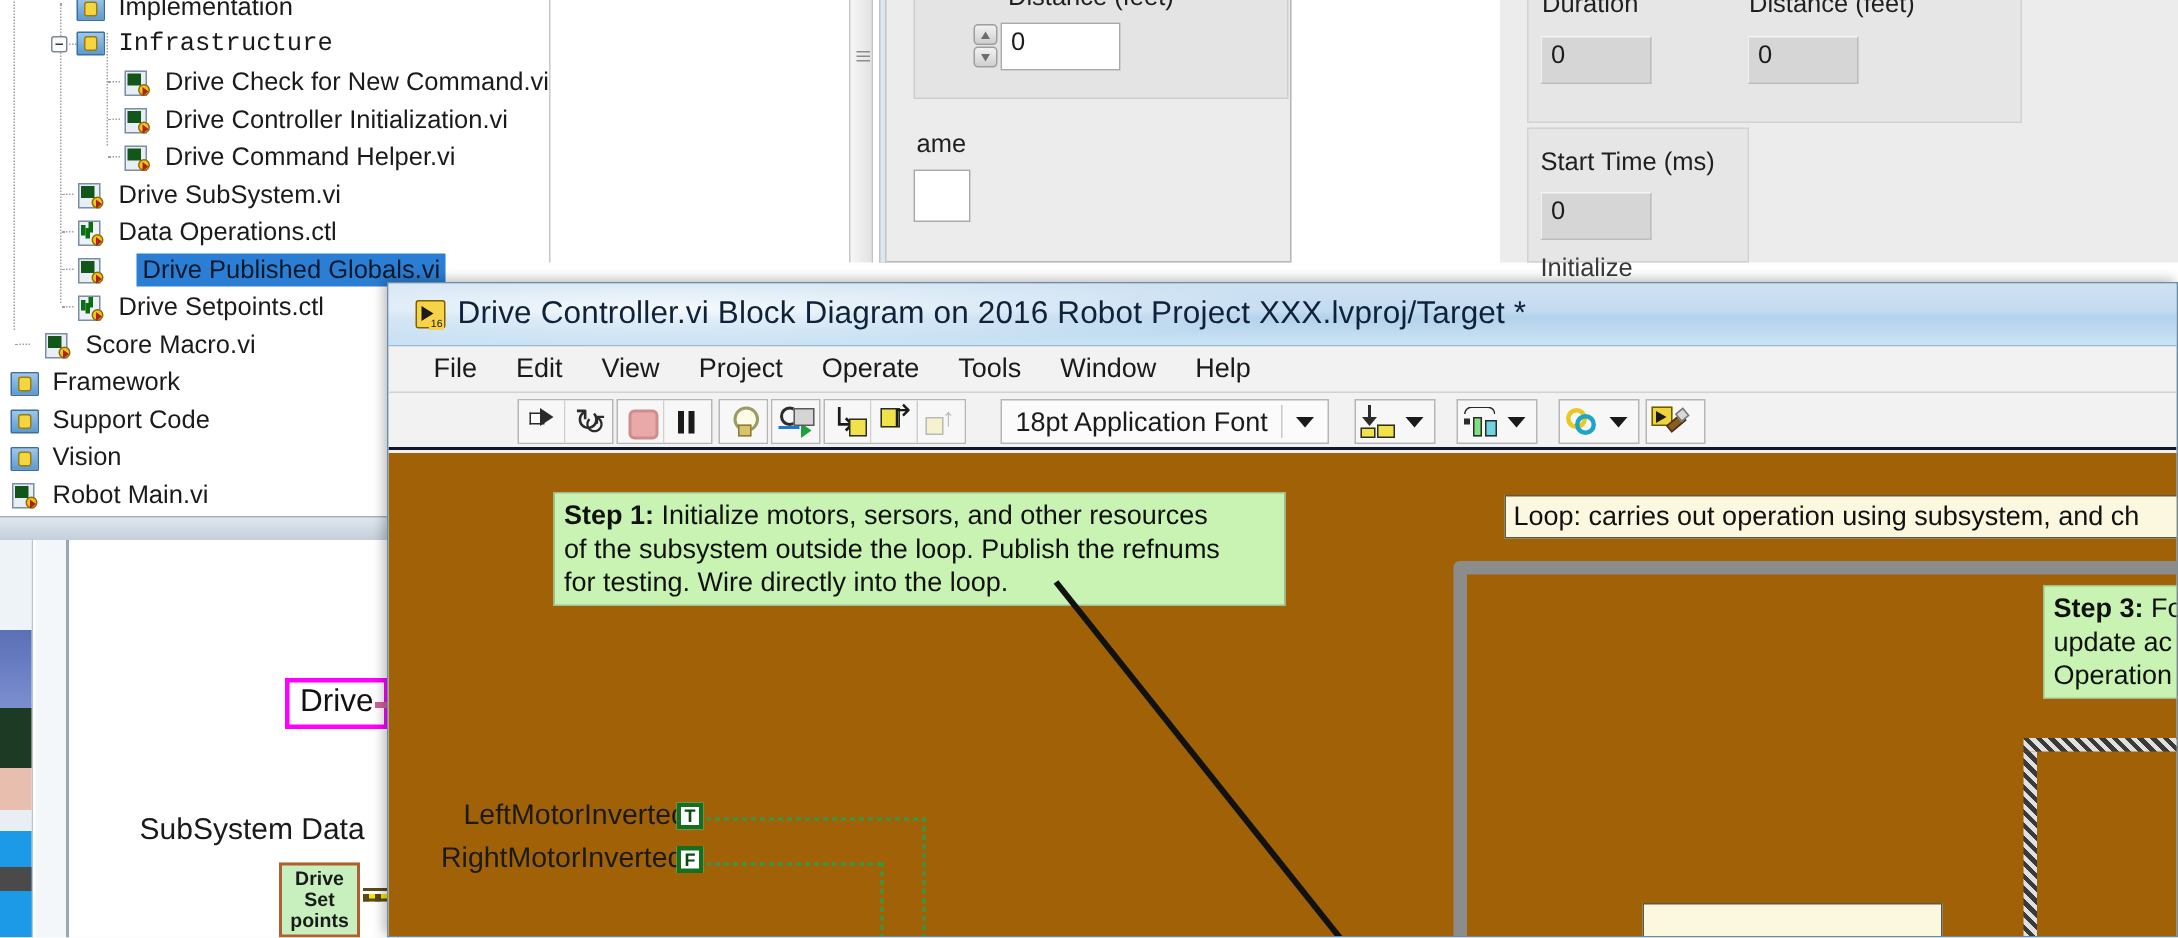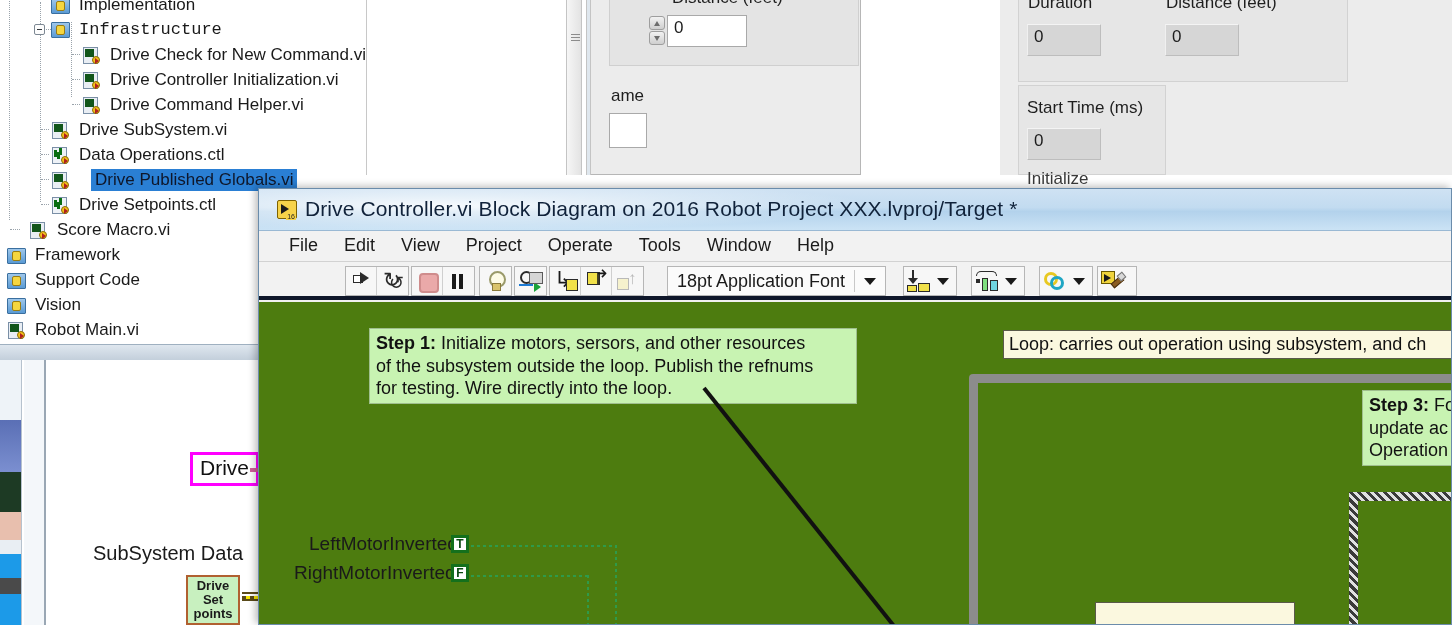--- a/index.html
+++ b/index.html
@@ -177,21 +177,21 @@
     position: absolute; left: 0; top: 42px; width: 100%; height: 31px;
     background: #f2f2f2; border-bottom: 1px solid #d2d2d2;
   }
   .bd-menubar ul { list-style: none; margin: 0; padding: 0 0 0 17px; display: flex; gap: 0; }
   .bd-menubar li {
     font-size: 18px; color: #1a1a1a; padding: 4px 13px; cursor: default; white-space: nowrap;
   }
 
   .bd-toolbar {
     position: absolute; left: 0; top: 73px; width: 100%; height: 38px;
-    background: #f2f2f2; border-bottom: 4px solid #0f172a;
+    background: #f2f2f2; border-bottom: 2px solid #0f172a;
   }
   .tb-group {
     position: absolute; top: 4px; height: 30px; display: flex;
     border: 1px solid #b6b6b6; background: #f7f7f7;
   }
   .tb-btn {
     width: 31px; height: 28px; border-right: 1px solid #cfcfcf; position: relative; background: #f7f7f7;
   }
   .tb-btn:last-child { border-right: none; }
 
@@ -289,21 +289,21 @@
   .g-reorder .c1 { position: absolute; left: 2px; top: 3px; width: 14px; height: 14px; border: 3px solid #e8c821; border-radius: 50%; }
   .g-reorder .c2 { position: absolute; left: 8px; top: 7px; width: 14px; height: 14px; border: 3px solid #1fa6c4; border-radius: 50%; background: transparent; }
   .g-clean .c1 { position: absolute; left: 1px; top: 2px; width: 14px; height: 13px; background: #f0d43c; border: 1px solid #6b5a00; }
   .g-clean .c2 { position: absolute; left: 4px; top: 5px; width: 0; height: 0; border-left: 7px solid #1a1a1a; border-top: 4px solid transparent; border-bottom: 4px solid transparent; }
   .g-clean .c3 { position: absolute; left: 11px; top: 10px; width: 13px; height: 6px; background: #8a5c22; transform: rotate(-40deg); border: 1px solid #4a3010; }
   .g-clean .c4 { position: absolute; left: 18px; top: 4px; width: 7px; height: 7px; background: #d8d8d8; transform: rotate(-40deg); border: 1px solid #777; }
 
   
   .bd-canvas {
     position: absolute; left: 0; top: 113px; width: 1194px; height: 324px;
-    background: #4d7c0f; overflow: hidden;
+    background: #a16207; overflow: hidden;
   }
 
   .comment {
     position: absolute; font-size: 18px; line-height: 1.26; color: #111;
     padding: 3px 5px 3px 6px; white-space: pre-line;
   }
   .comment.green { background: #c8f3b2; border: 1px solid #9fbf8e; }
   .comment.cream { background: #fbf8df; border: 1px solid #5a5a4a; }
   .comment b { font-weight: bold; }
 

